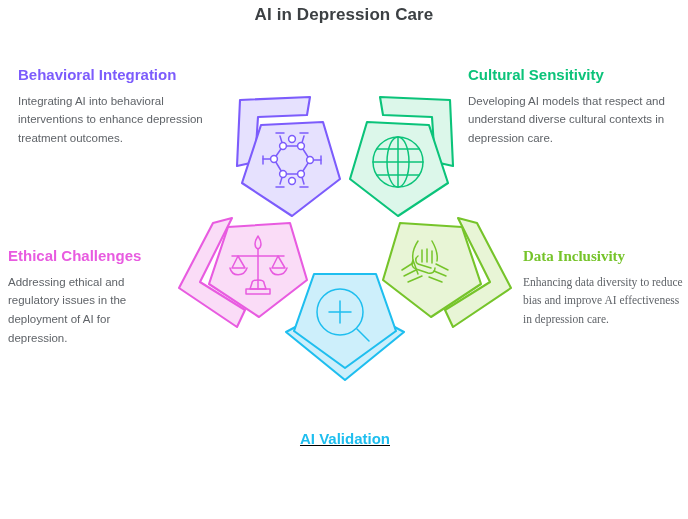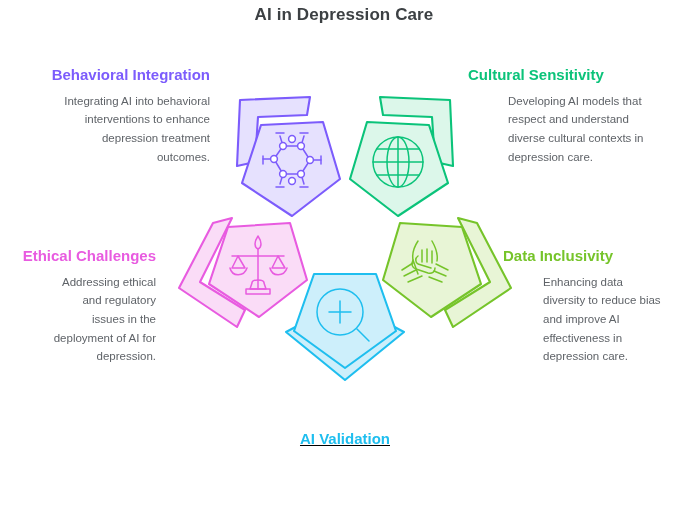--- a/index.html
+++ b/index.html
@@ -41,32 +41,31 @@
   .block .heading {
     font-size: 15px;
     font-weight: bold;
     line-height: 1.25;
     margin-bottom: 7px;
   }
   .block .body {
     font-size: 11.5px;
     line-height: 1.62;
     color: #5f6368;
-    margin-left: 40px;
-  }
-
-  .align-right { text-align: right; }
+  }
+
+  .align-right { text-align: left; }
   .align-left  { text-align: left; }
   .align-center{ text-align: center; }
 
   
   #block-behavioral  { left: 18px;  top: 66px;  width: 192px; }
   #block-cultural    { left: 468px; top: 66px;  width: 200px; }
   #block-ethical     { left: 8px;   top: 247px; width: 148px; }
-  #block-data        { left: 503px; top: 247px; width: 160px; }
+  #block-data        { left: 523px; top: 247px; width: 160px; font-family: Liberation Serif, serif; }
   #block-validation  { left: 229px; top: 430px; width: 232px; text-decoration: underline; }
 
   
   #cluster {
     position: absolute;
     left: 170px;
     top: 84px;
     width: 350px;
     height: 332px;
   }

